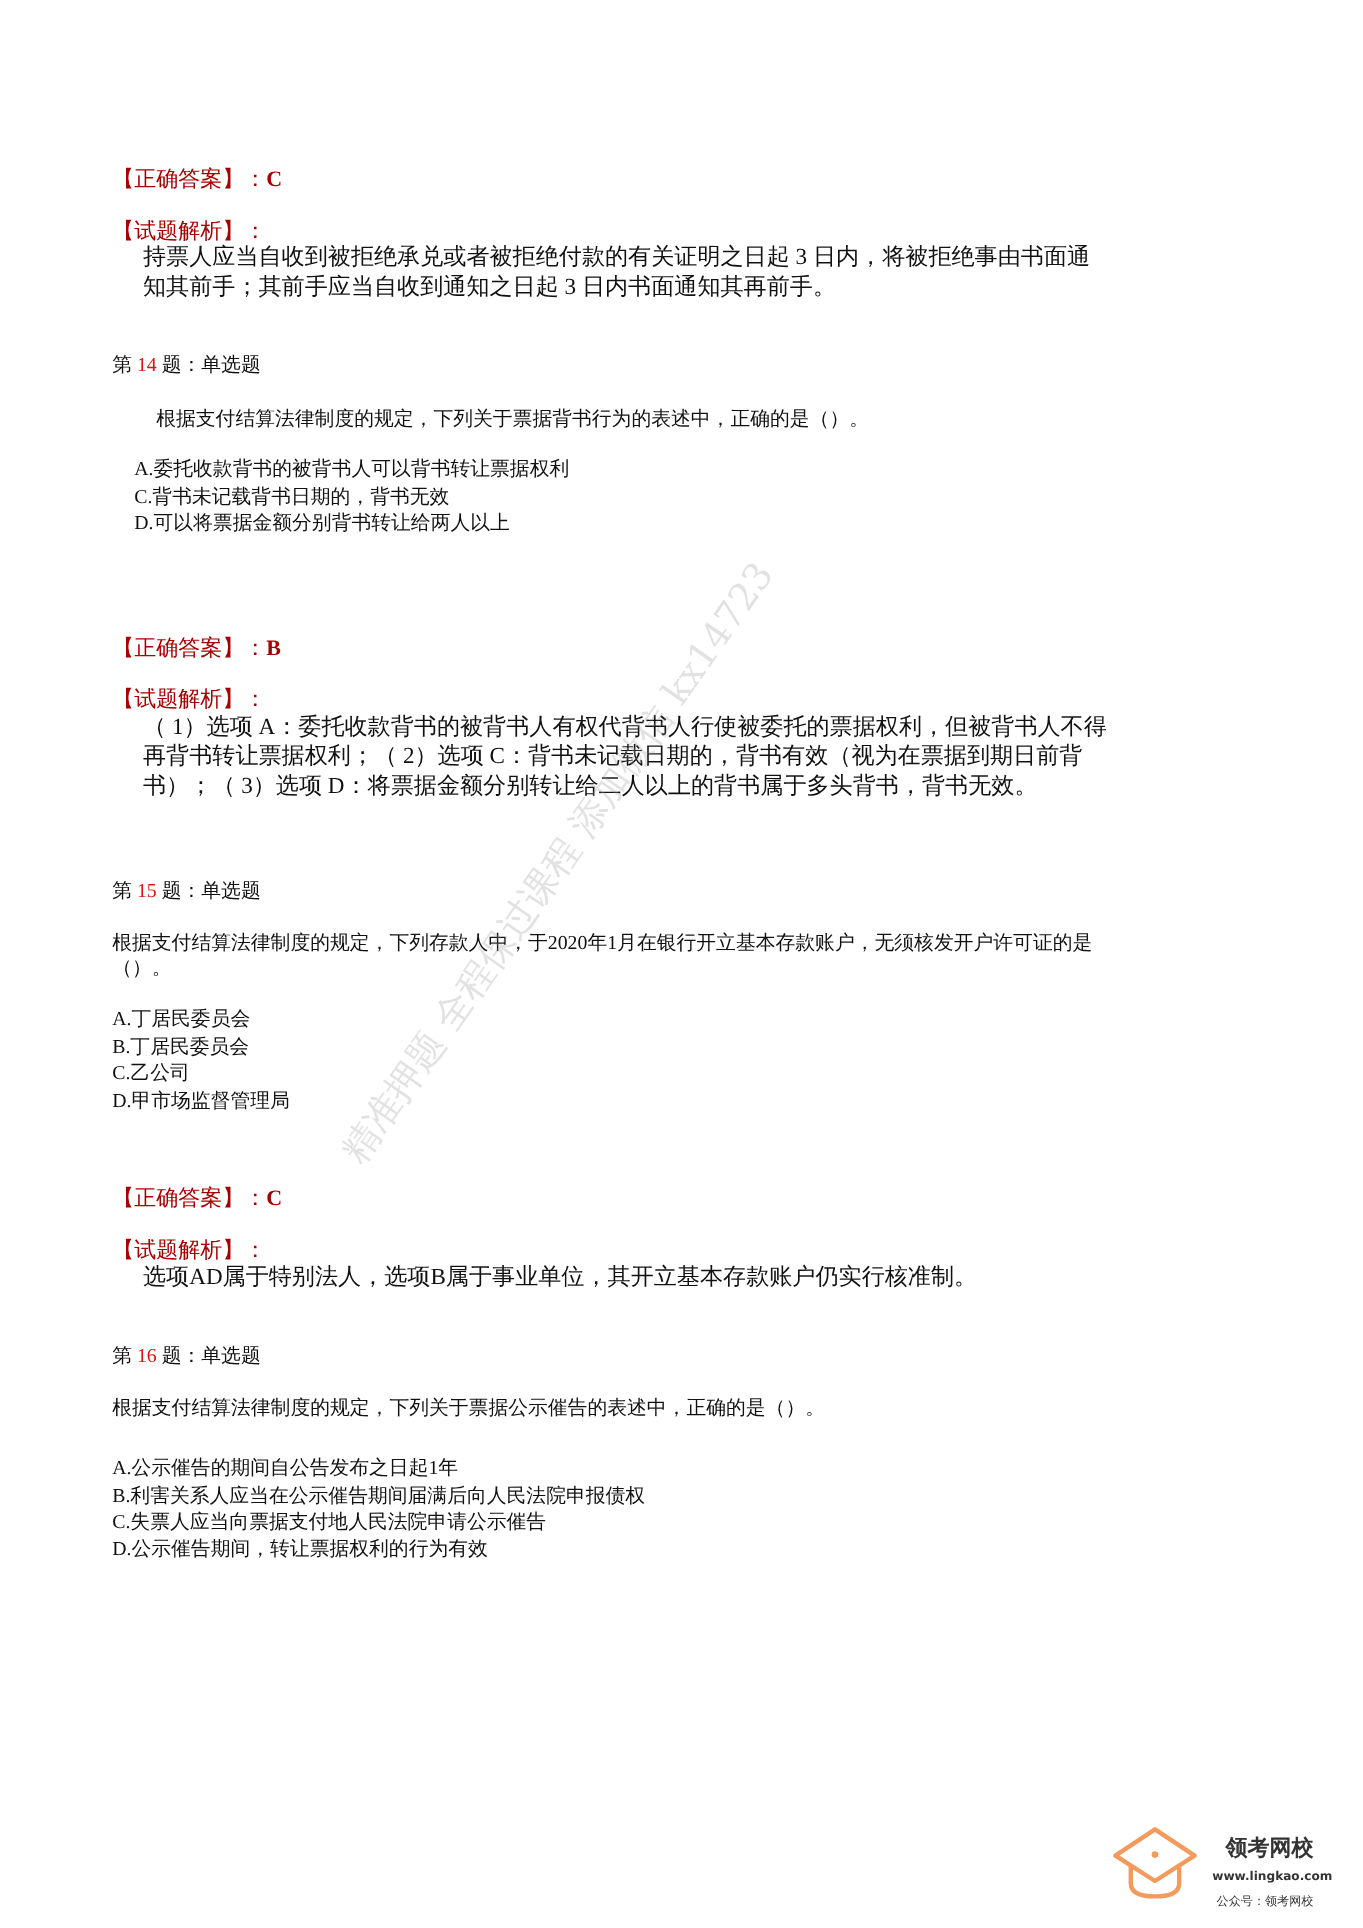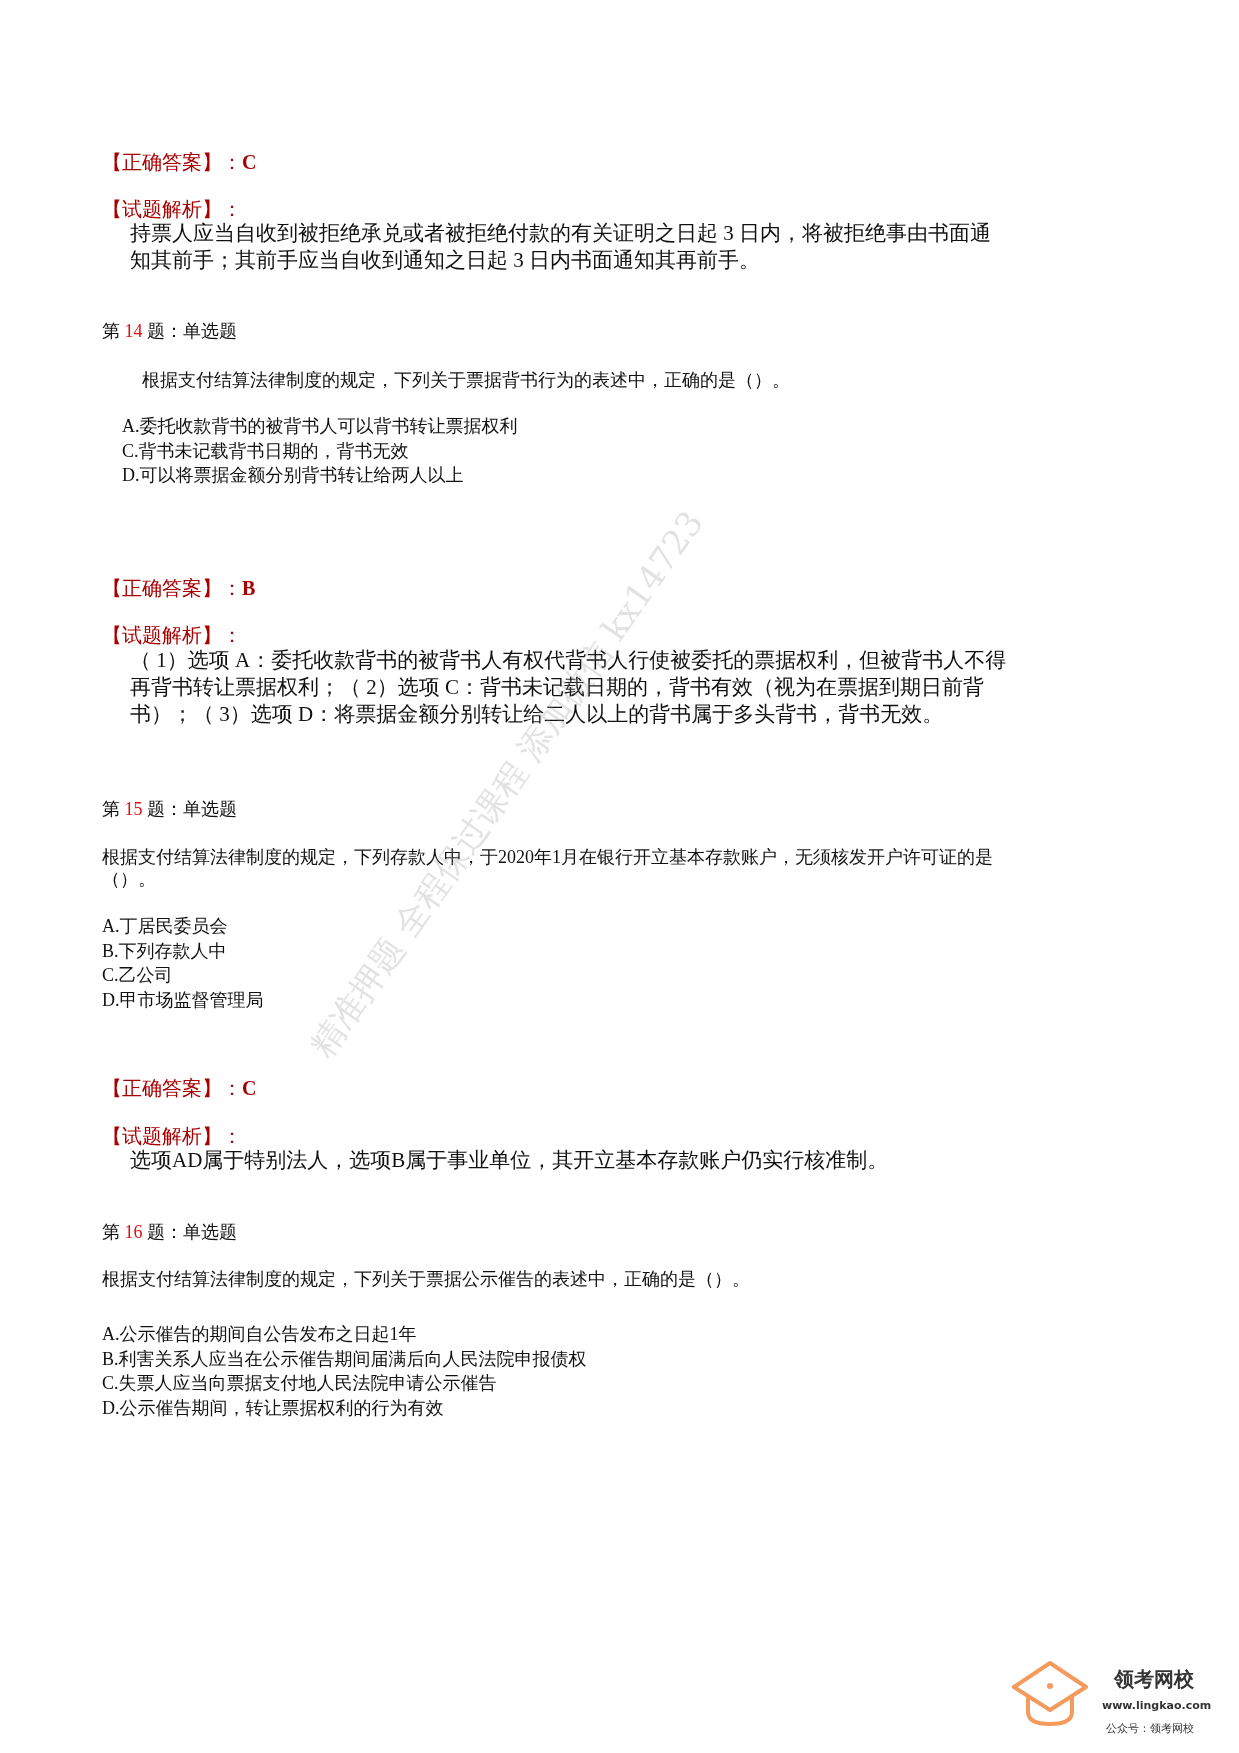--- a/index.html
+++ b/index.html
@@ -51,21 +51,21 @@
 <div class="abs analysis" style="left:130px; top:647px; width:880px;">（ 1）选项 A：委托收款背书的被背书人有权代背书人行使被委托的票据权利，但被背书人不得再背书转让票据权利；（ 2）选项 C：背书未记载日期的，背书有效（视为在票据到期日前背书）；（ 3）选项 D：将票据金额分别转让给二人以上的背书属于多头背书，背书无效。</div>
 
 <div class="abs qhead" style="left:102px; top:797px;text-align:center;">
   <span>第</span>
   <span class="num">15</span>
   <span>题：单选题</span>
 </div>
 <div class="abs stem" style="left:102px; top:846px; width:940px;">根据支付结算法律制度的规定，下列存款人中，于2020年1月在银行开立基本存款账户，无须核发开户许可证的是（）。</div>
 <div class="abs opts" style="left:102px; top:914px;">
   <div>A.丁居民委员会</div>
-  <div>B.下列存款人中</div>
+  <div>B.丁居民委员会</div>
   <div>C.乙公司</div>
   <div>D.甲市场监督管理局</div>
 </div>
 <div class="abs red-label" style="left:102px; top:1051px;">
   <span>【正确答案】：</span><b>C</b>
 </div>
 <div class="abs red-label" style="left:102px; top:1099px;">【试题解析】：</div>
 <div class="abs analysis" style="left:130px; top:1147px; width:880px;">选项AD属于特别法人，选项B属于事业单位，其开立基本存款账户仍实行核准制。</div>
 
 <div class="abs qhead" style="left:102px; top:1220px;">

